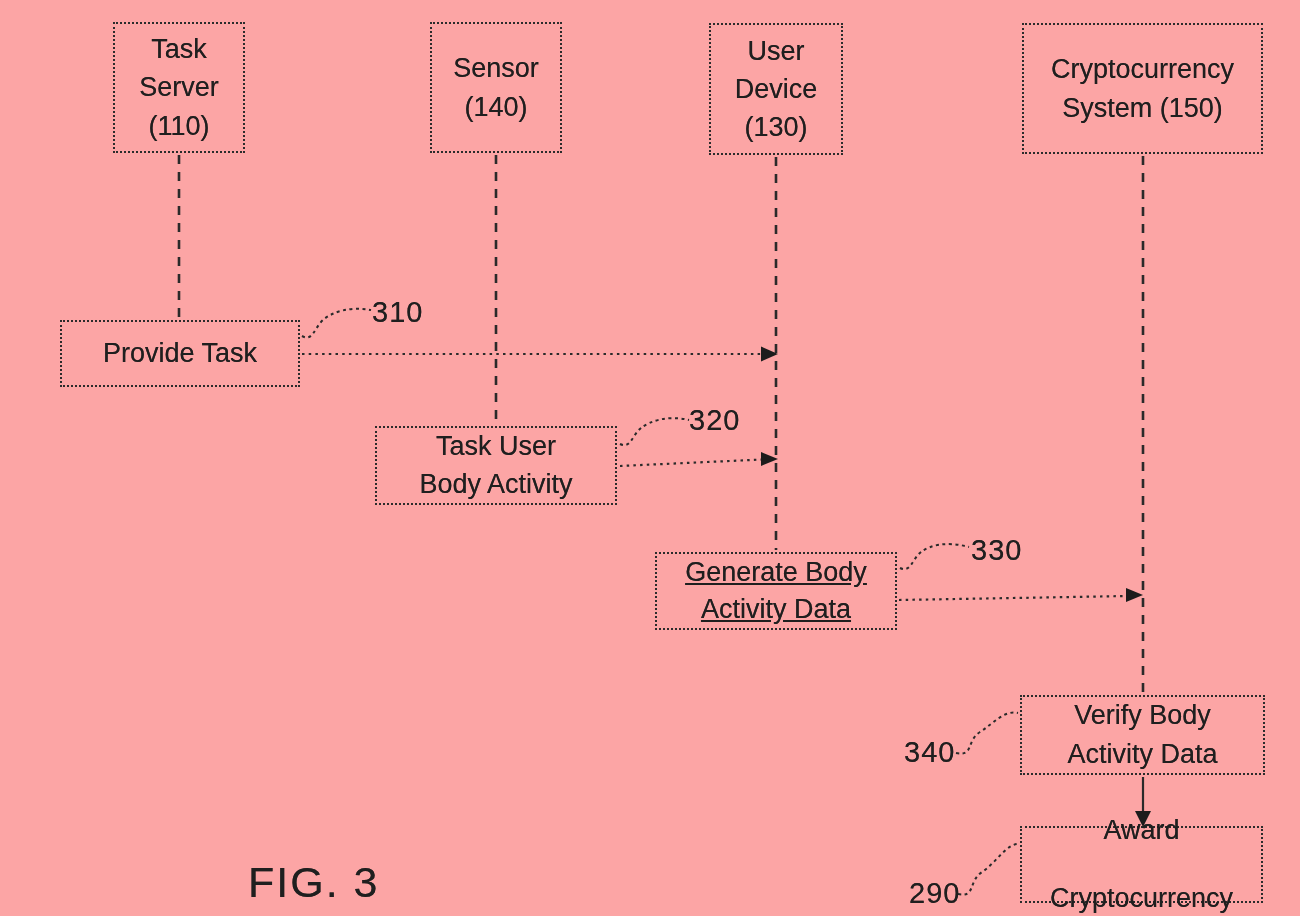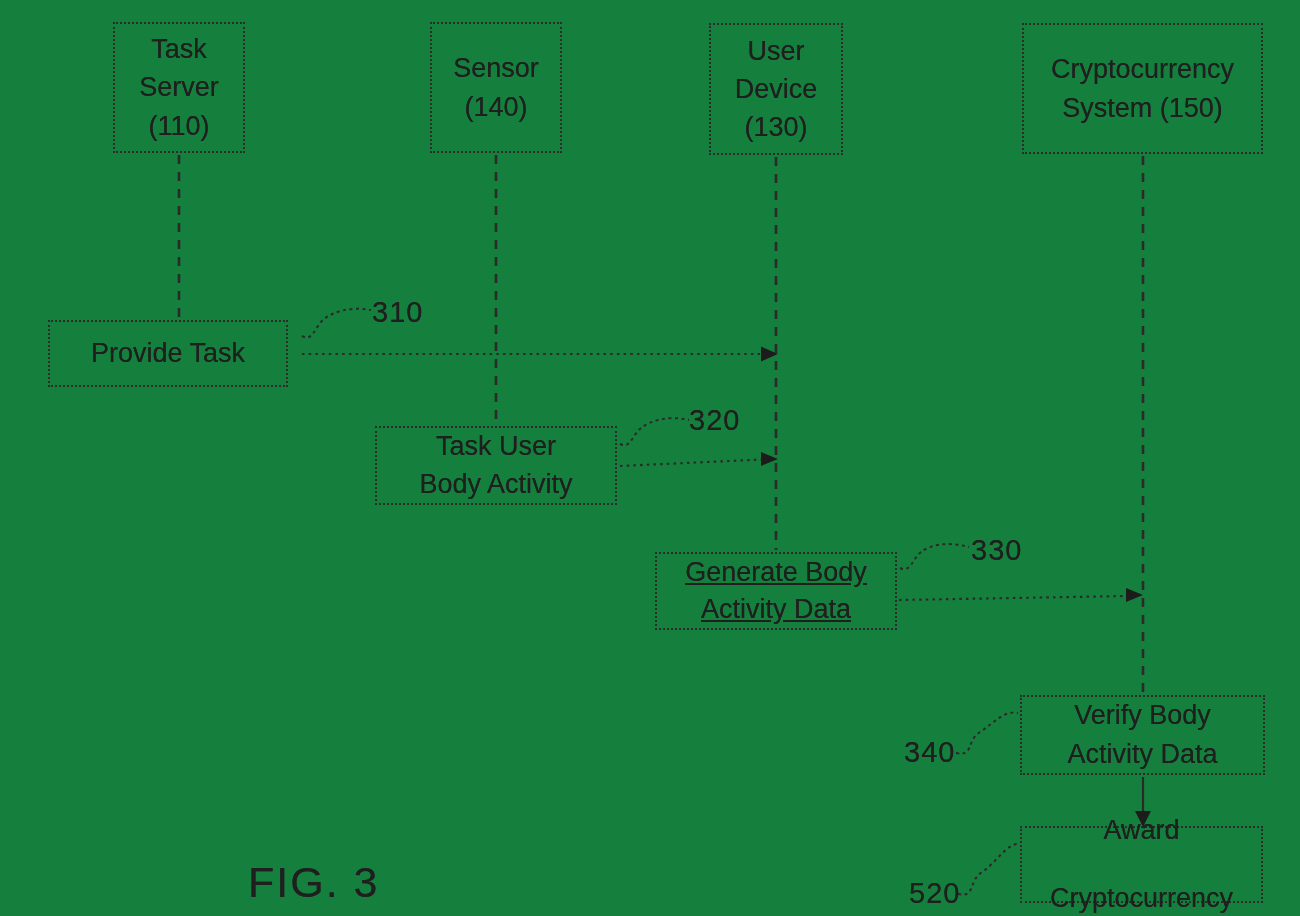--- a/index.html
+++ b/index.html
@@ -4,21 +4,21 @@
 <style>
   html, body {
     margin: 0;
     padding: 0;
     background: #ffffff;
   }
   .canvas {
     position: relative;
     width: 1300px;
     height: 916px;
-    background: #15803d;
+    background: #fca5a5;
     font-family: "Liberation Sans", sans-serif;
     color: #1f1f1f;
     overflow: hidden;
   }
   .layer {
     position: absolute;
     left: 0;
     top: 0;
     width: 1300px;
     height: 916px;
@@ -41,21 +41,21 @@
     text-shadow: 0 0 0.6px rgba(25,25,25,0.75);
   }
   .actor { font-size: 27px; line-height: 1.42; }
   .activity { font-size: 27px; line-height: 1.38; }
 
   .actor-task-server   { left: 113px; top: 22px;  width: 132px; height: 131px; }
   .actor-sensor        { left: 430px; top: 22px;  width: 132px; height: 131px; }
   .actor-user-device   { left: 709px; top: 23px;  width: 134px; height: 132px; }
   .actor-crypto        { left: 1022px; top: 23px; width: 241px; height: 131px; }
 
-  .act-provide-task    { left: 48px;  top: 320px; width: 240px; height: 67px; align-items: center; }
+  .act-provide-task    { left: 60px;  top: 320px; width: 240px; height: 67px; align-items: center; }
   .act-sense           { left: 375px; top: 426px; width: 242px; height: 79px; }
   .act-generate        { left: 655px; top: 552px; width: 242px; height: 78px; text-decoration: underline; }
   .act-verify          { left: 1020px; top: 695px; width: 245px; height: 80px; justify-content: space-between; }
   .act-award           { left: 1020px; top: 826px; width: 243px; height: 77px; gap: 30px; }
 
   .ref {
     position: absolute;
     font-size: 29px;
     letter-spacing: 1px;
     z-index: 2;
@@ -158,17 +158,17 @@
 
   <div class="box activity act-award">
     <span>Award</span>
     <span>Cryptocurrency</span>
   </div>
 
   <div class="ref ref-310">310</div>
   <div class="ref ref-320">320</div>
   <div class="ref ref-330">330</div>
   <div class="ref ref-340">340</div>
-  <div class="ref ref-350">520</div>
+  <div class="ref ref-350">290</div>
 
   <div class="fig-label">FIG. 3</div>
 
 </div>
 
 </body></html>

